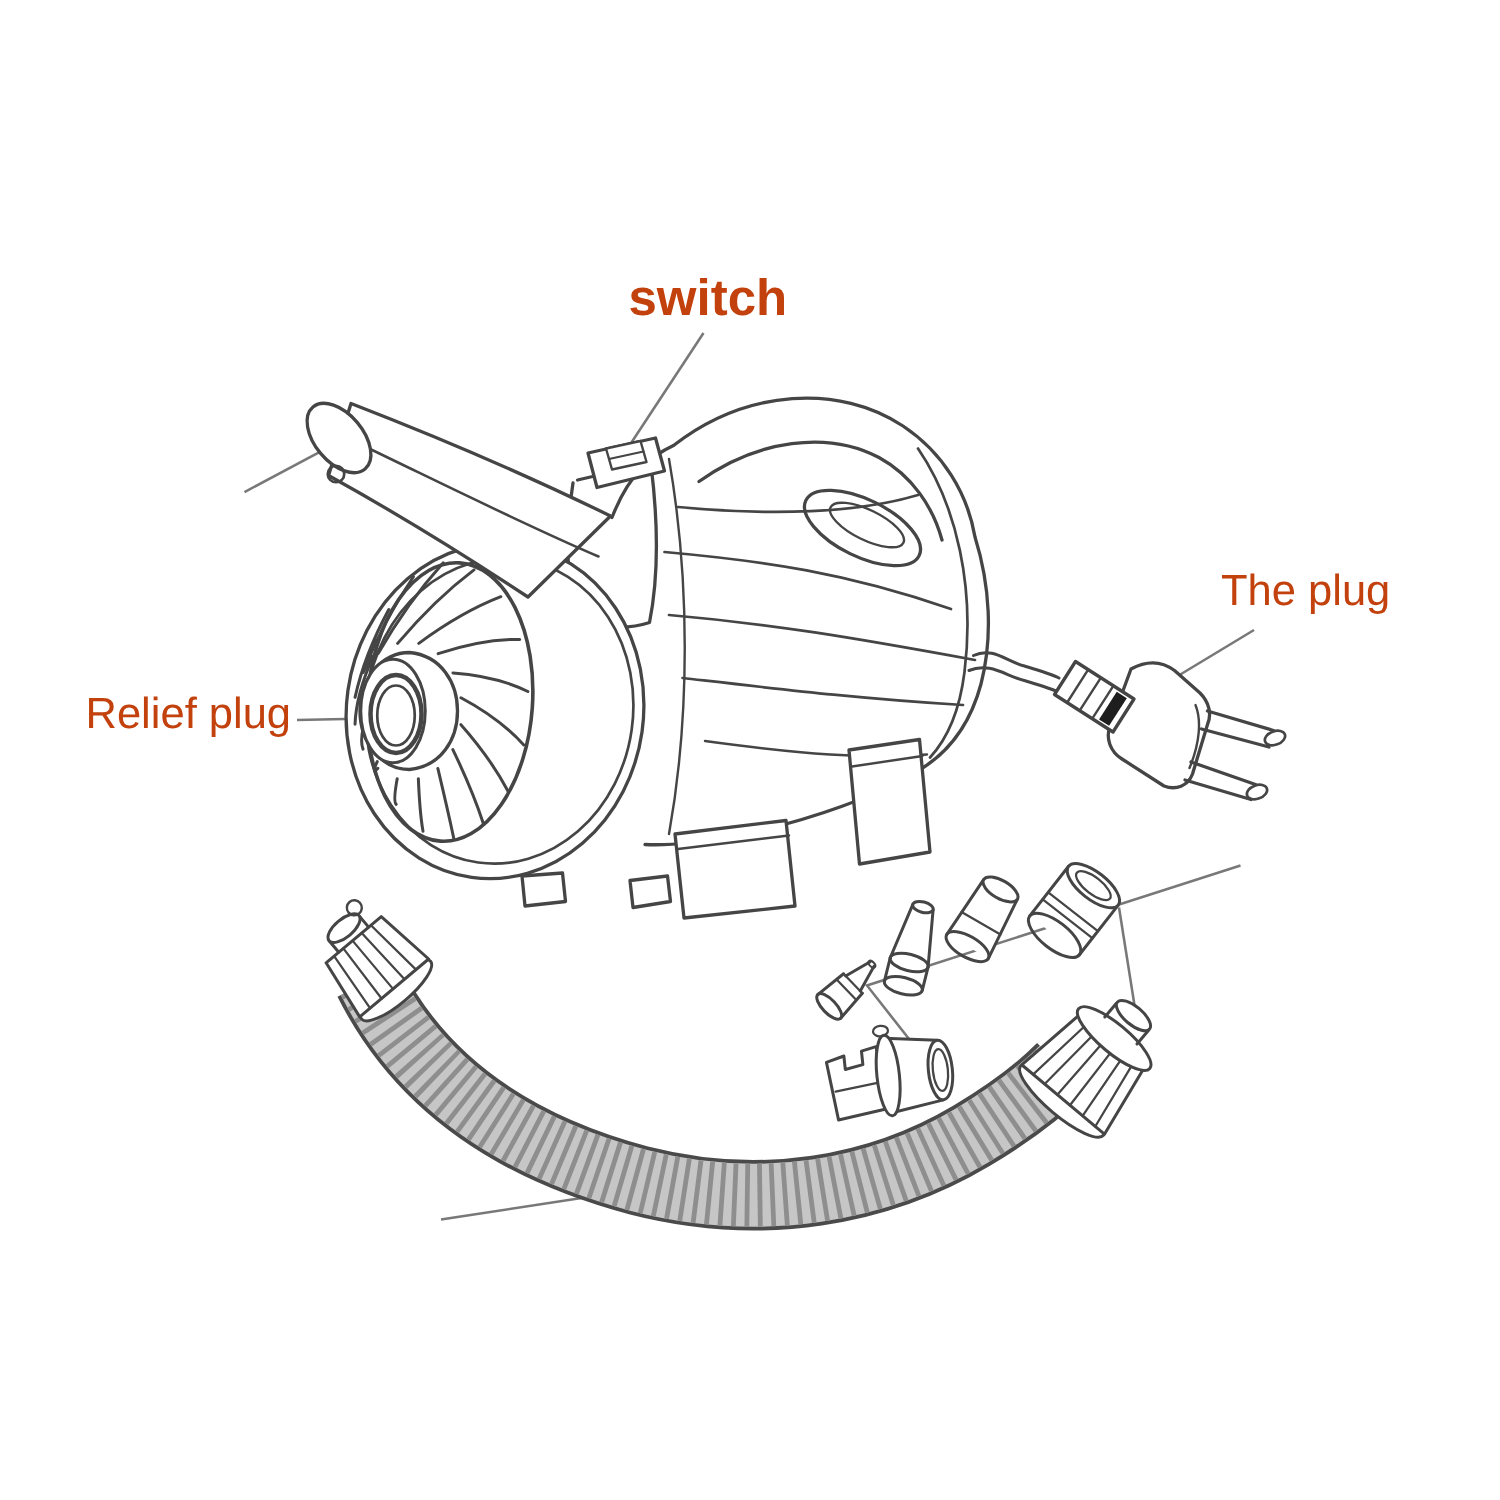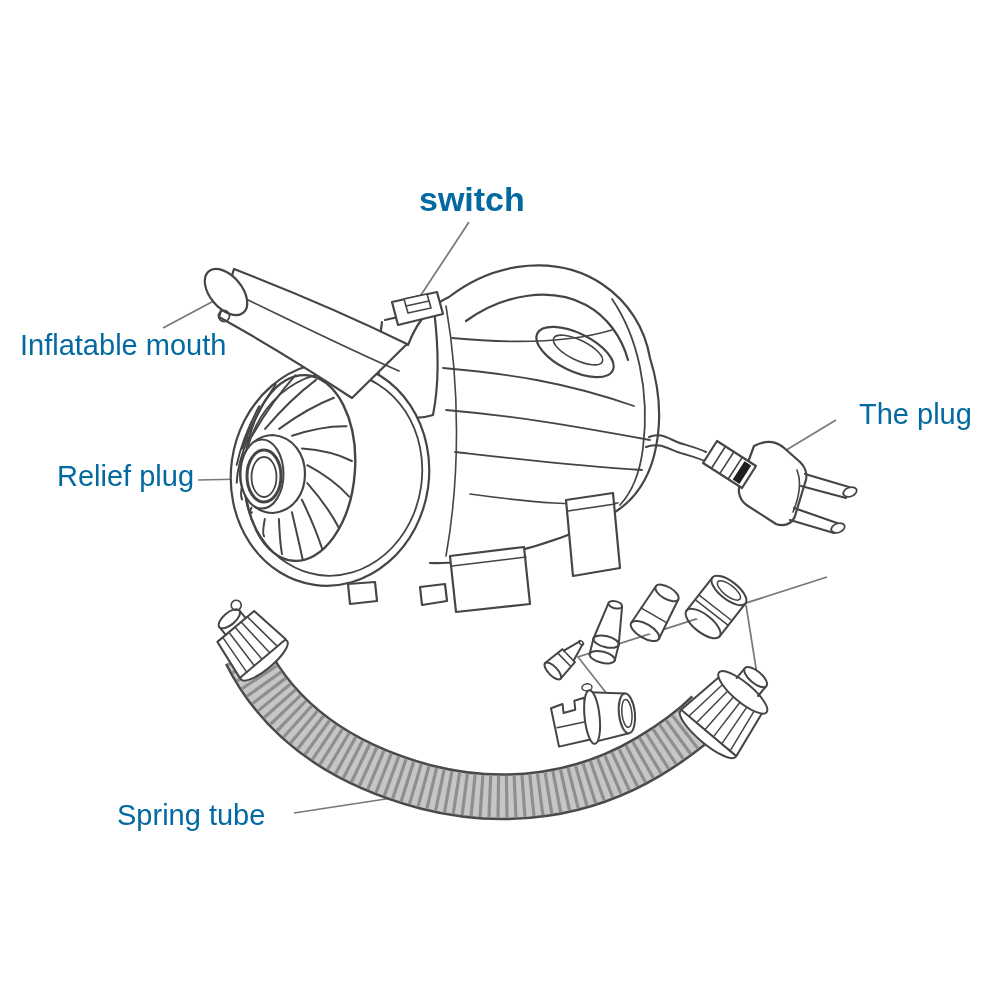--- a/index.html
+++ b/index.html
@@ -2,26 +2,26 @@
 <html><head>
 <meta charset="utf-8">
 <style>
   html,body{margin:0;padding:0;background:#ffffff;}
   .stage{
     position:relative;width:1000px;height:1000px;background:#ffffff;overflow:hidden;
     font-family:"Liberation Sans", sans-serif;
   }
   .stage svg{position:absolute;left:0;top:0;}
   .lbl{
-    position:absolute;color:#0369a1;font-size:29px;line-height:1;
+    position:absolute;color:#c2410c;font-size:29px;line-height:1;
     white-space:nowrap;user-select:none;
   }
   .lbl-switch{left:419px;top:182px;font-size:34px;font-weight:600;}
   .lbl-inflatable{left:20px;top:331px;}
-  .lbl-plug{left:814px;top:400px;margin-left:45px;}
+  .lbl-plug{left:814px;top:380px;}
   .lbl-relief{left:57px;top:462px;}
   .lbl-gas{left:829px;top:553px;}
   .lbl-spring{left:117px;top:801px;}
 </style>
 </head>
 <body>
 
 <div class="stage">
 
 <svg width="1000" height="1000" viewBox="0 0 1000 1000">
@@ -192,17 +192,15 @@
       <path d="M700 690 L756 690 L764 740 L692 740 Z" fill="#ffffff"></path>
       <path d="M708 690 L702 740 M716 690 L712 740 M724 690 L723 740 M732 690 L734 740 M740 690 L745 740 M748 690 L756 740" stroke-width="1.5"></path>
       <ellipse cx="728" cy="687" rx="31" ry="9.5" fill="#ffffff"></ellipse>
       <path d="M714 668 L714 680 M742 668 L742 680"></path>
       <ellipse cx="728" cy="667" rx="14" ry="6" fill="#ffffff"></ellipse>
     </g>
   </g>
 </svg>
 
   <div class="lbl lbl-switch">switch</div>
-  <div class="lbl lbl-inflatable">Inflatable mouth</div>
   <div class="lbl lbl-plug">The plug</div>
   <div class="lbl lbl-relief">Relief plug</div>
-  <div class="lbl lbl-spring">Spring tube</div>
 </div>
 
 </body></html>

